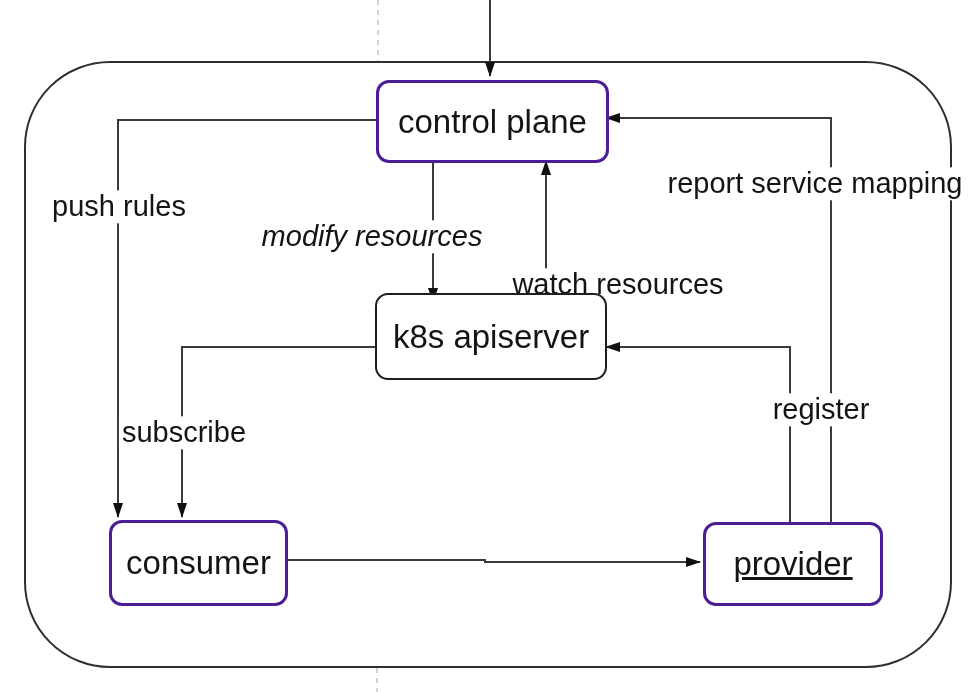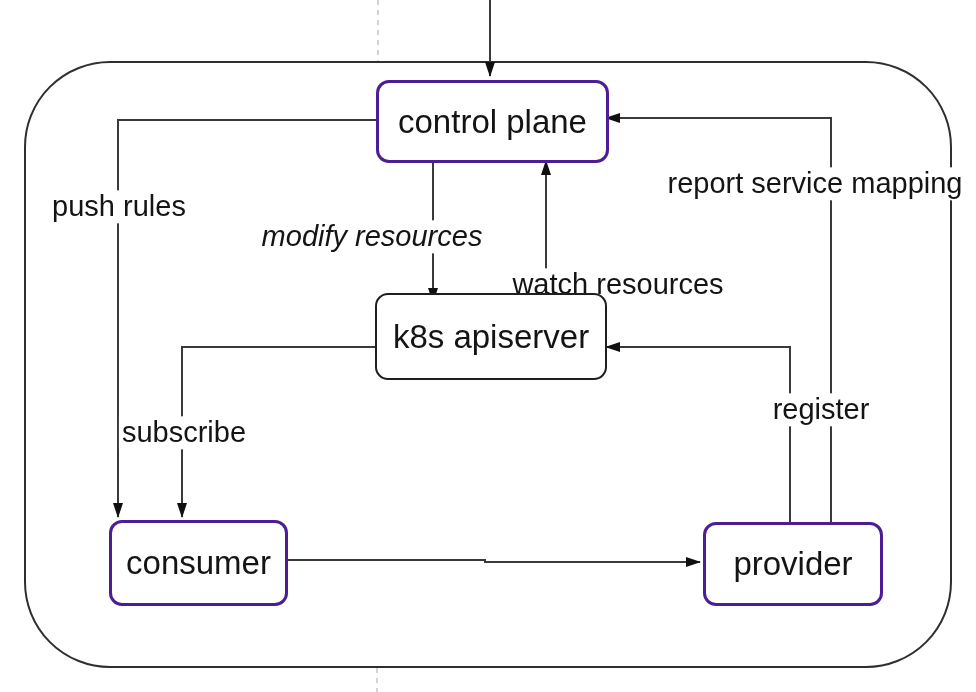--- a/index.html
+++ b/index.html
@@ -90,17 +90,17 @@
   </div>
 
   <div class="node neutral" style="left:375px; top:293px; width:228px; height:83px;">
     <span>k8s apiserver</span>
   </div>
 
   <div class="node blue" style="left:96px; top:520px; width:173px; height:80px;margin-left:13px;">
     <span>consumer</span>
   </div>
 
-  <div class="node blue" style="left:703px; top:522px; width:174px; height:78px;">
+  <div class="node blue" style="left:703px; top:522px; width:174px; height:78px;text-decoration:underline;">
     <span>provider</span>
   </div>
 
 </div>
 
 </body></html>

